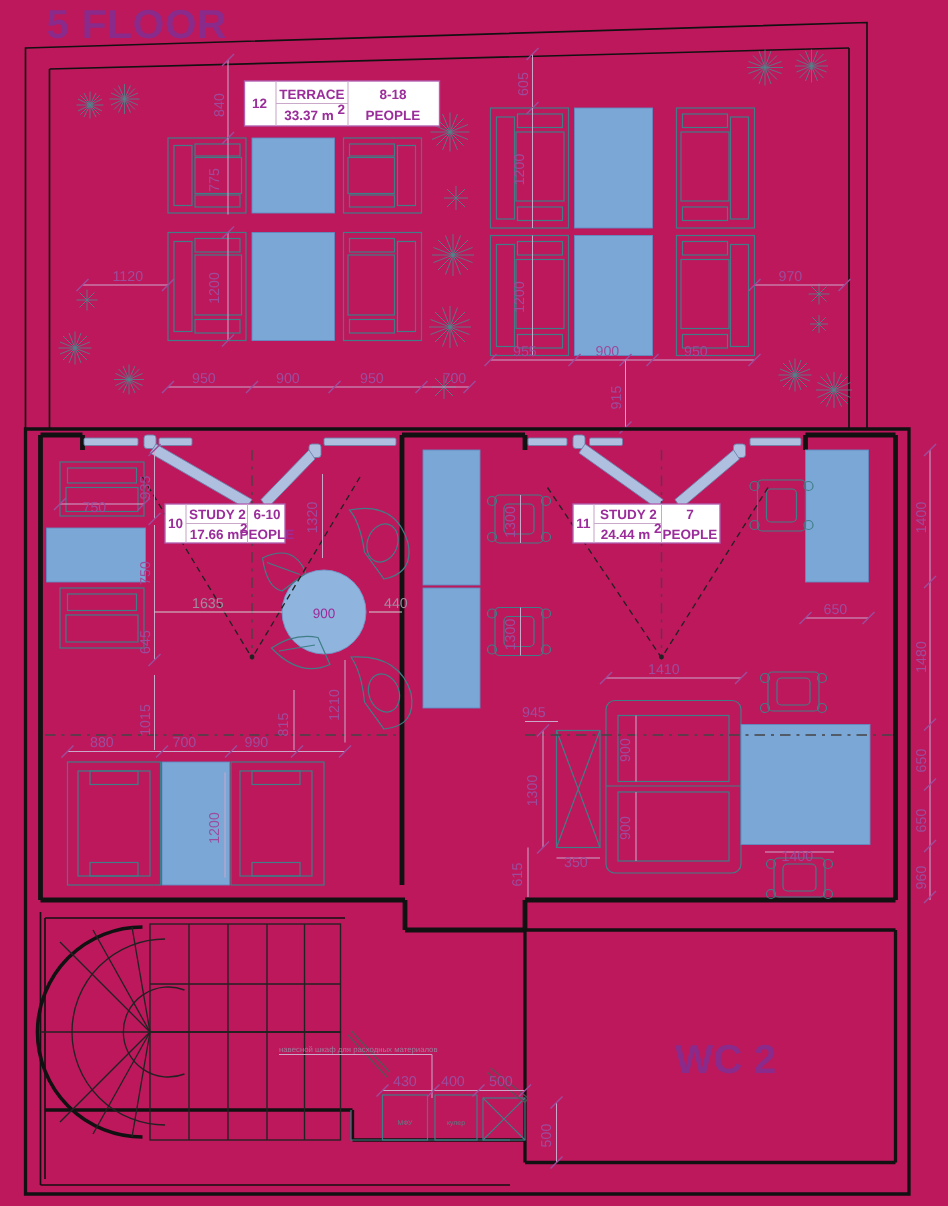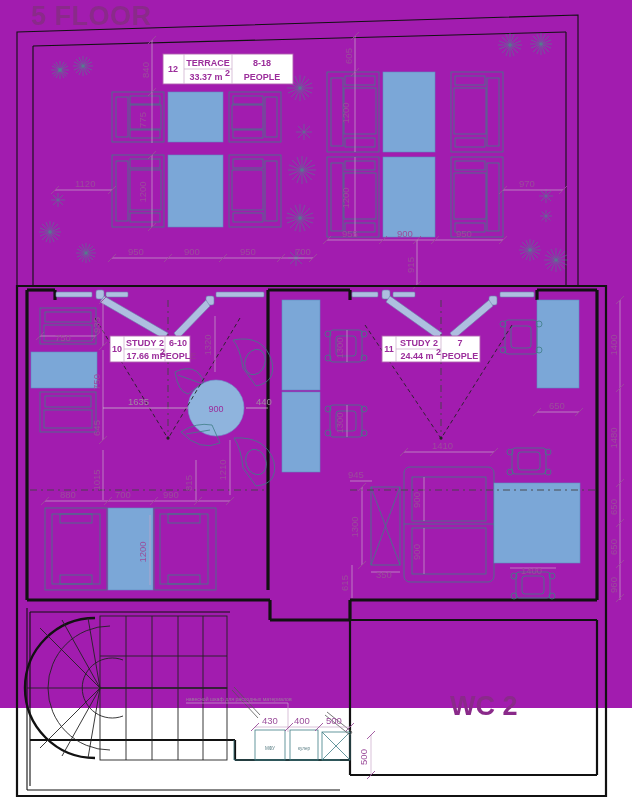--- a/index.html
+++ b/index.html
@@ -1,21 +1,21 @@
 <!DOCTYPE html>
 <html><head>
 <meta charset="utf-8">
 <title>5 FLOOR — Architectural Plan</title>
 <style>
   html,body{margin:0;padding:0;background:#ffffff;}
   body{
     font-family:"Liberation Sans", sans-serif;
     width:632px;height:804px;overflow:hidden;position:relative;
   }
-  #plan-root{position:relative;width:632px;height:708px;background:#a21caf;}
+  #plan-root{position:relative;width:632px;height:804px;background:#be185d;}
   svg.plan{position:absolute;left:0;top:0;width:632px;height:804px;}
   .title-text{
     font-family:"Liberation Sans", sans-serif;
     font-size:27px;font-weight:600;fill:#8a2a8a;letter-spacing:.5px;
   }
   .wc-text{
     font-family:"Liberation Sans", sans-serif;
     font-size:27px;font-weight:600;fill:#8a2a8a;
   }
   .dim-text{

